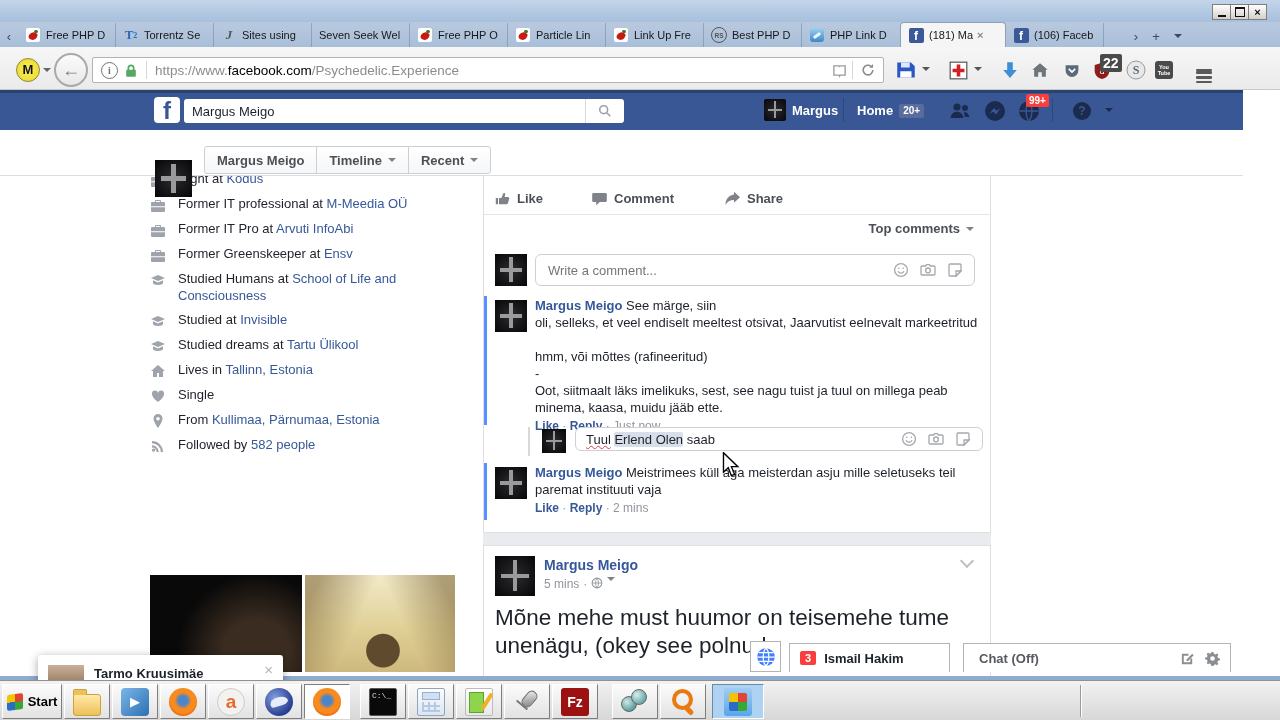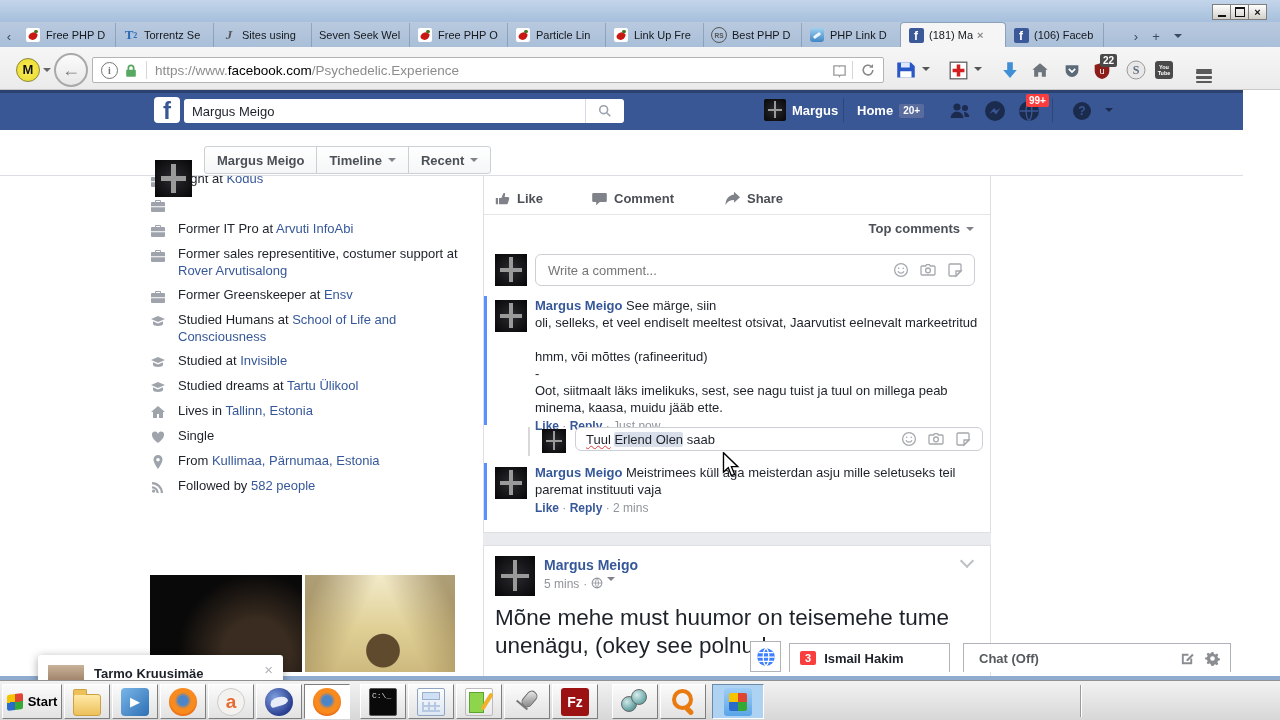--- a/index.html
+++ b/index.html
@@ -41,21 +41,21 @@
   .caret{width:0;height:0;border-left:4px solid transparent;border-right:4px solid transparent;border-top:4px solid #666;margin-left:3px}
   #backbtn{left:54px;top:53px;width:34px;height:34px;border-radius:50%;border:2px solid #a9a9a9;background:linear-gradient(#fbfbfb,#e8e8e8);
            box-sizing:border-box;display:flex;align-items:center;justify-content:center;color:#7d7d7d;font-size:18px;font-weight:bold}
   #urlbar{left:92px;top:57px;width:792px;height:26px;background:#fff;border:1px solid #b4b4b4;border-radius:2px;box-sizing:border-box;
           display:flex;align-items:center;font-size:13.5px}
   .icirc{width:15px;height:15px;border:1.4px solid #757575;border-radius:50%;color:#757575;font-size:10px;font-weight:bold;
          display:flex;align-items:center;justify-content:center;font-family:"Liberation Serif",serif}
   .navico{display:flex;align-items:center;justify-content:center}
   .tbico{position:absolute;top:56px;width:28px;height:28px;display:flex;align-items:center;justify-content:center}
   .smallcaret{position:absolute;top:67px;width:0;height:0;border-left:4px solid transparent;border-right:4px solid transparent;border-top:4px solid #555}
-  .badge22{position:absolute;left:1100px;top:54px;background:#4a4a4a;color:#fff;font-size:10px;font-weight:bold;border-radius:2px;padding:1px 3px}
+  .badge22{position:absolute;left:1100px;top:54px;background:#4a4a4a;color:#fff;font-size:14px;font-weight:bold;border-radius:2px;padding:1px 3px}
   .ytbox{background:#4a4a4a;border-radius:3px;color:#fff;font-size:5.5px;font-weight:bold;text-align:center;line-height:6px;padding:3px 3px}
   .burger span{display:block;width:16px;height:2.5px;background:#5a5a5a;margin:2.4px 0;border-radius:1px}
 
   
   #fbheader{left:0;top:90px;width:1243px;height:40px;background:#3a5795;border-top:3px solid #2b4170;box-sizing:border-box}
   #flogo{left:154px;top:97px;width:26px;height:26px;background:#fff;border-radius:4px;color:#3a5795;font-weight:bold;font-size:24px;
          display:flex;align-items:flex-end;justify-content:center;line-height:24px}
   #fbsearch{left:184px;top:99px;width:440px;height:24px;background:#fff;border-radius:3px;display:flex;align-items:center;overflow:hidden}
   #fbsearch input{flex:1;border:none;outline:none;padding:0 8px;font-size:13px;color:#1d2129;font-family:inherit;background:transparent}
   #fbsearchbtn{width:38px;height:24px;border-left:1px solid #d5d9e8;display:flex;align-items:center;justify-content:center}
@@ -379,32 +379,27 @@
     <div class="side-item">
         <svg width="16" height="16">
           <use href="#i-brief"></use>
         </svg>
         <span><span>Right at </span><a class="blue">Kodus</a></span>
       </div>
     <div class="side-item">
         <svg width="16" height="16">
           <use href="#i-brief"></use>
         </svg>
+        <span><span>Former IT professional at </span><a class="blue">M-Meedia OÜ</a></span>
       </div>
     <div class="side-item">
         <svg width="16" height="16">
           <use href="#i-brief"></use>
         </svg>
         <span><span>Former IT Pro at </span><a class="blue">Arvuti InfoAbi</a></span>
-      </div>
-    <div class="side-item">
-        <svg width="16" height="16">
-          <use href="#i-brief"></use>
-        </svg>
-        <span><span>Former sales representitive, costumer support at </span><a class="blue">Rover Arvutisalong</a></span>
       </div>
     <div class="side-item">
         <svg width="16" height="16">
           <use href="#i-brief"></use>
         </svg>
         <span><span>Former Greenskeeper at </span><a class="blue">Ensv</a></span>
       </div>
     <div class="side-item">
         <svg width="16" height="16">
           <use href="#i-grad"></use>

